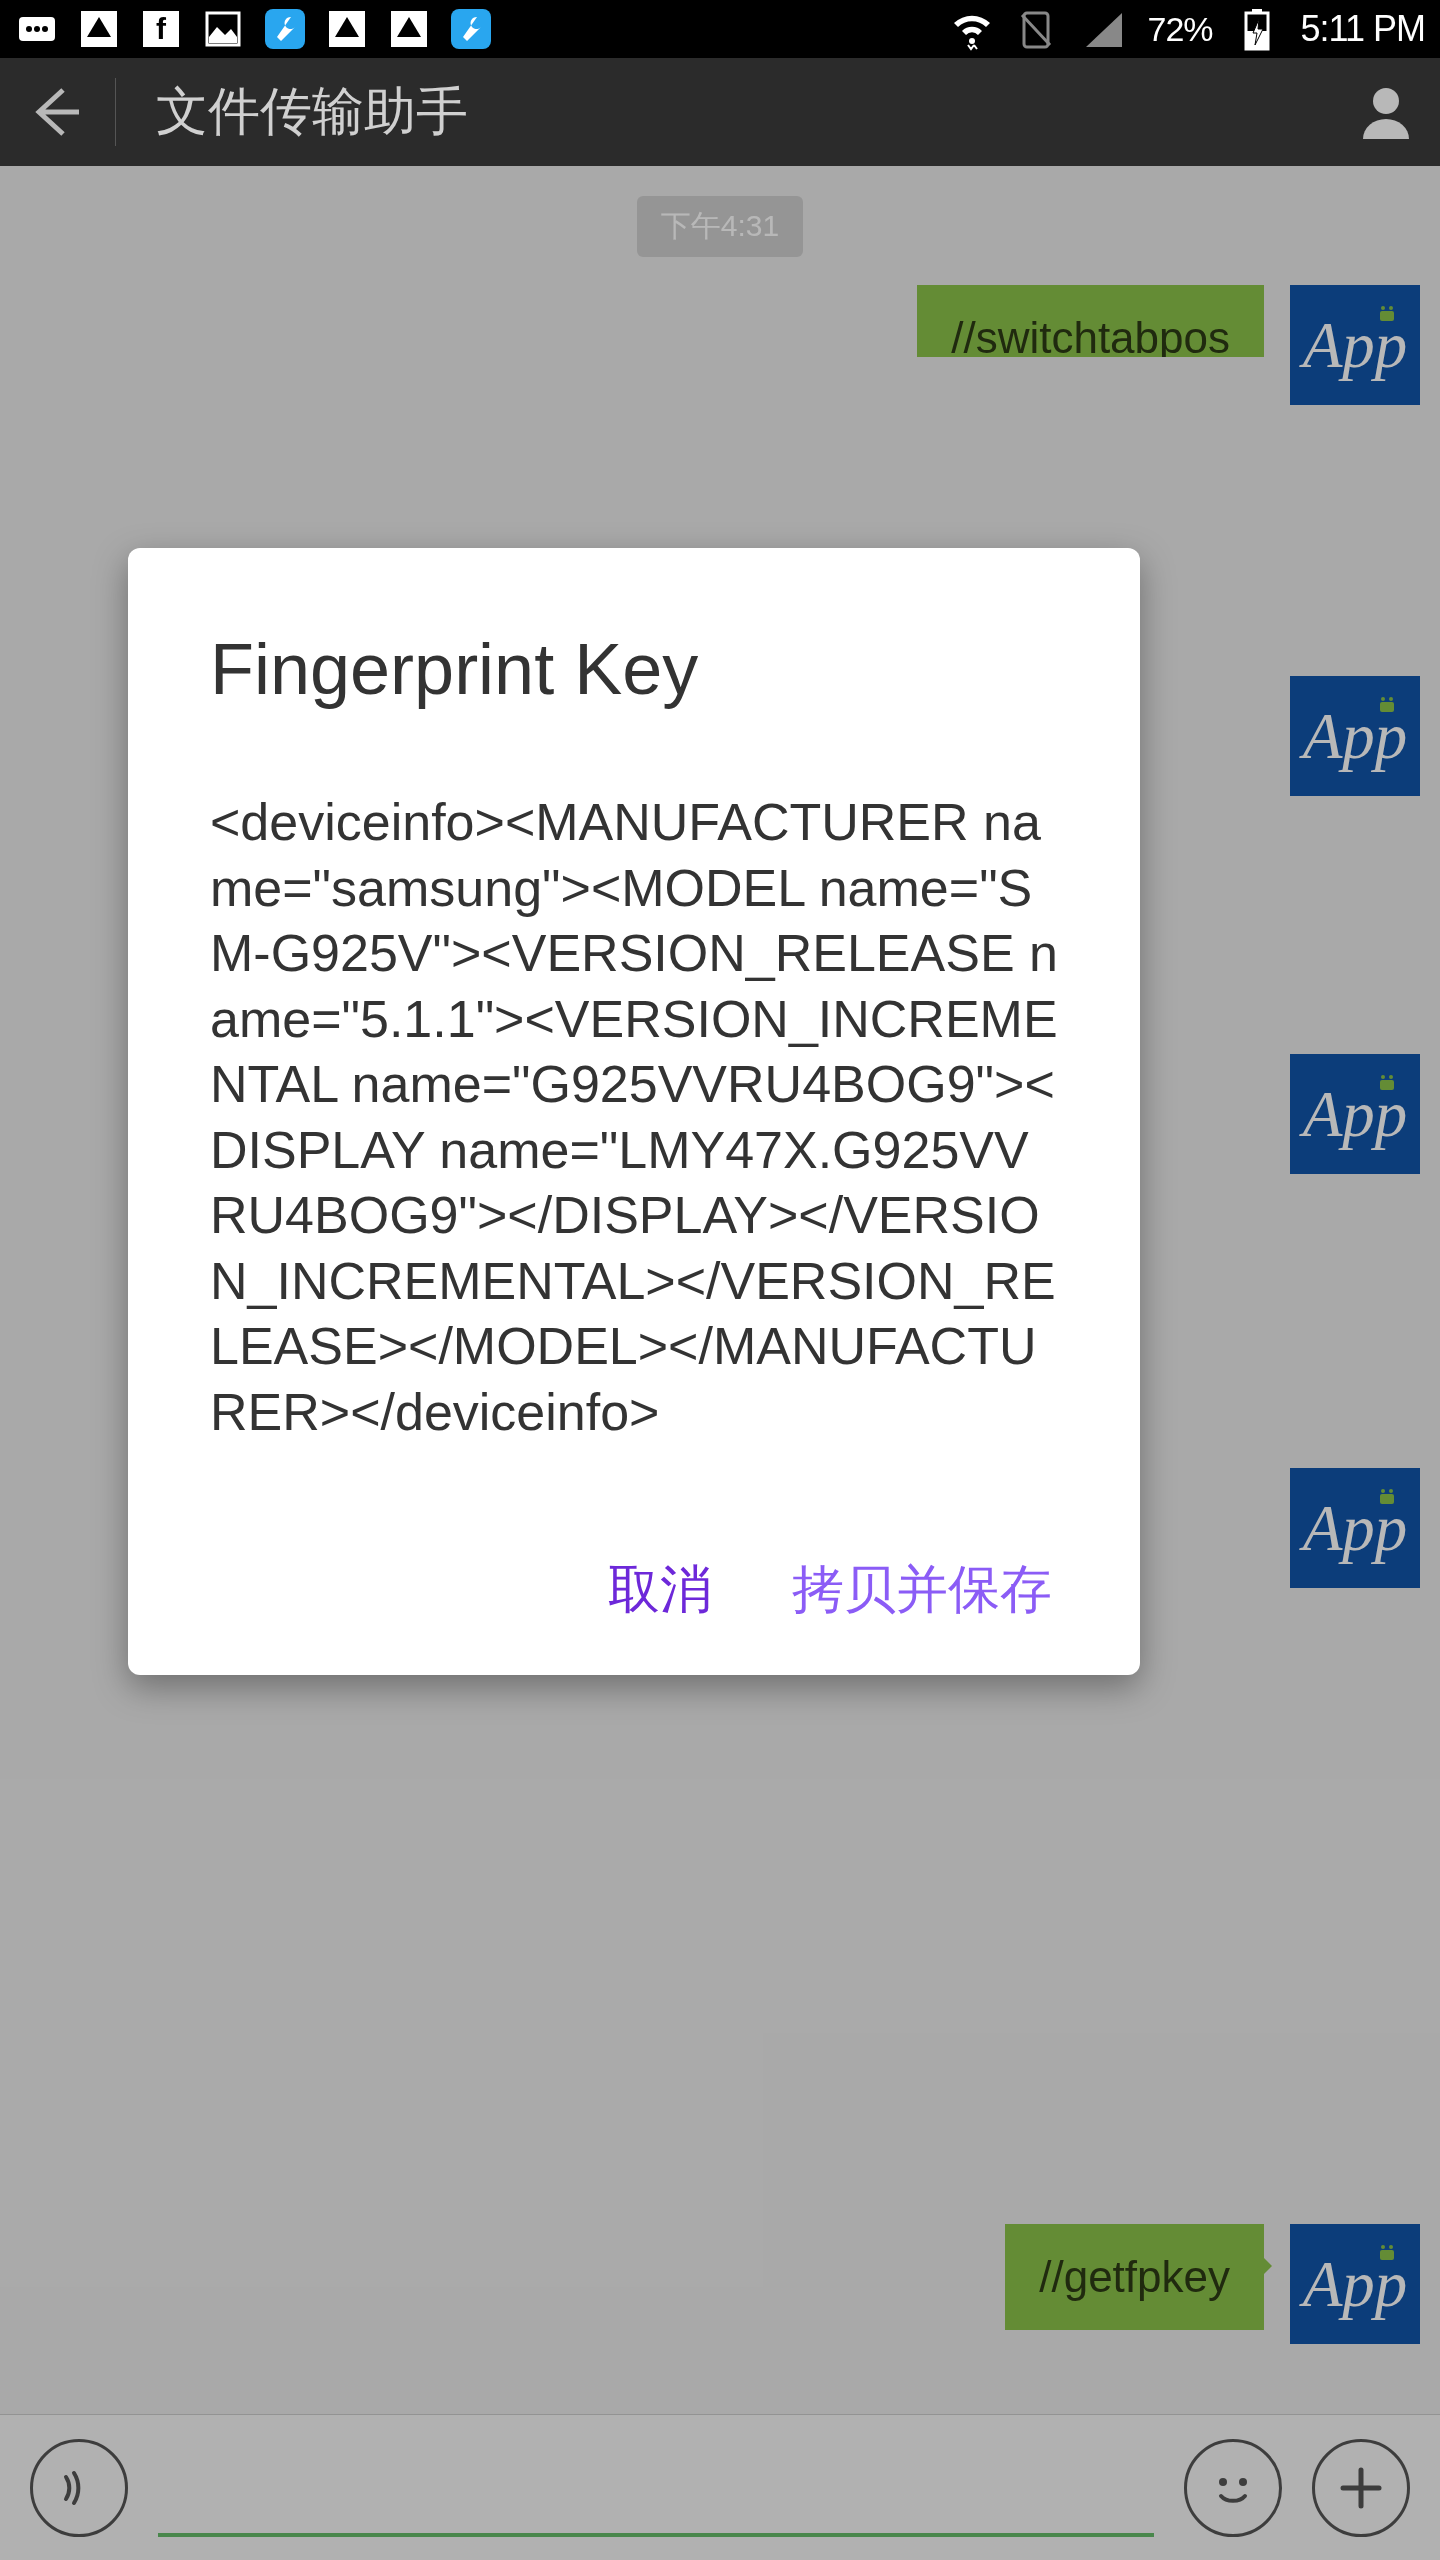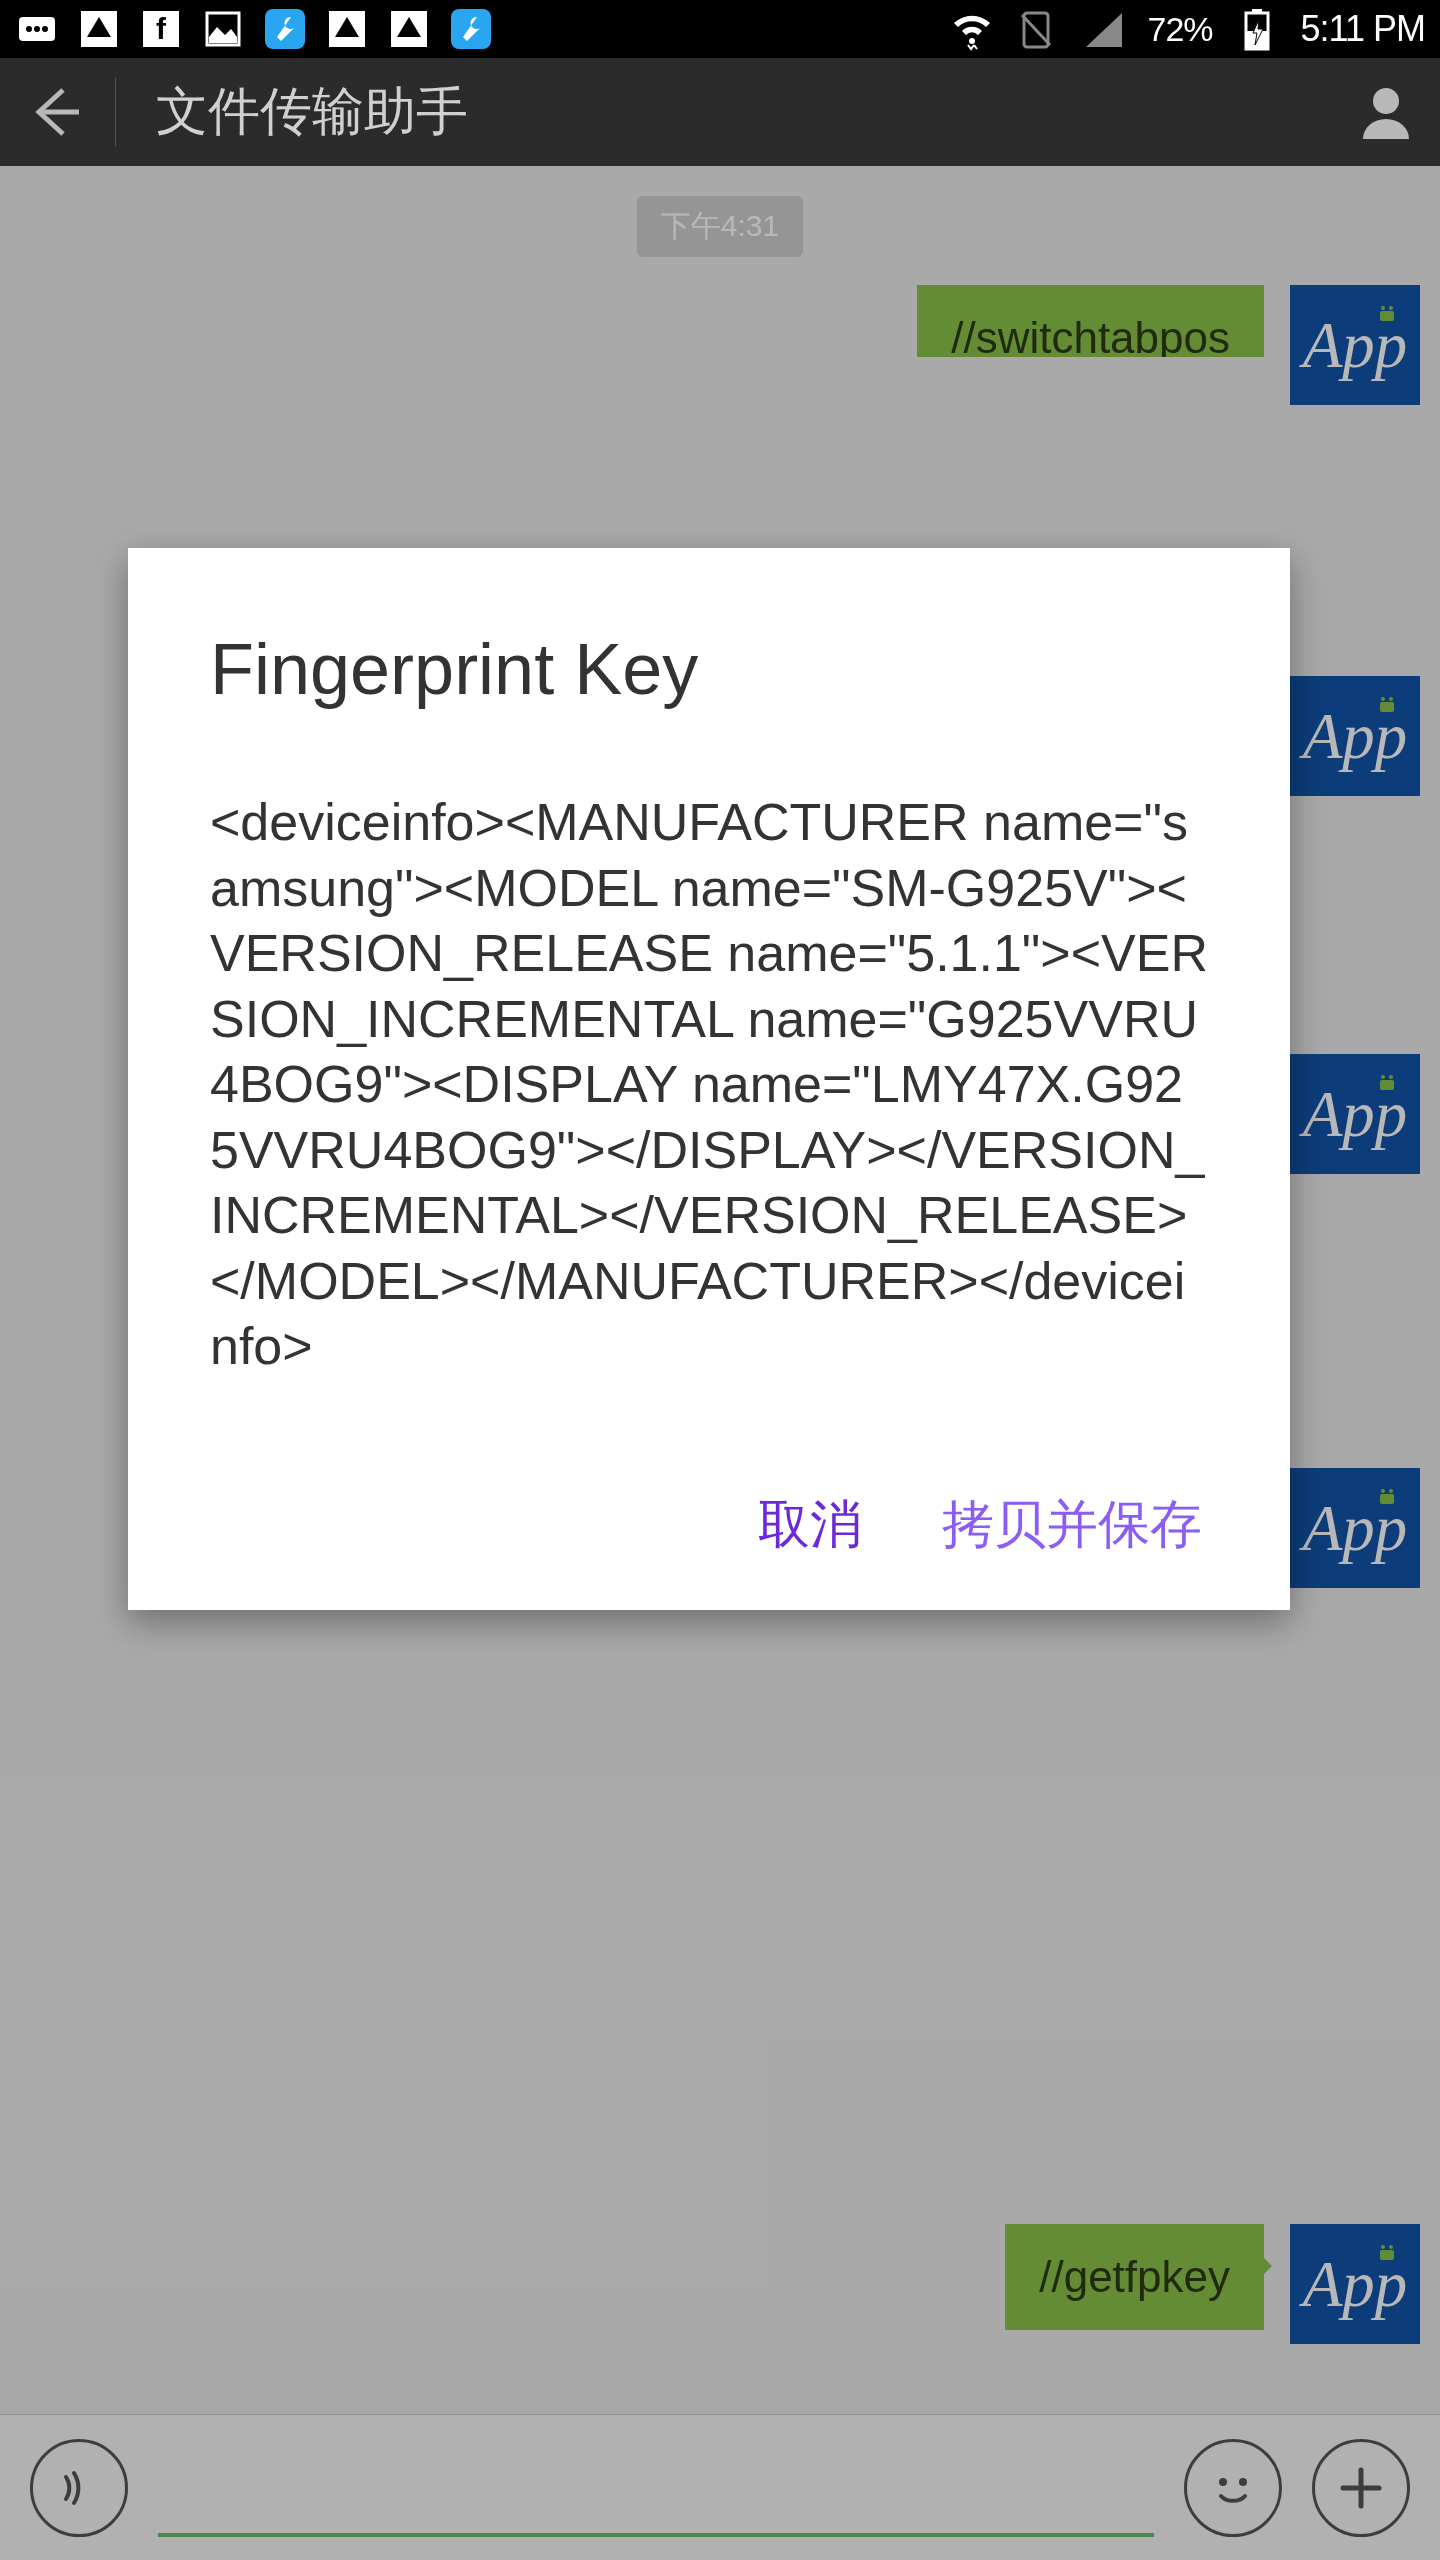--- a/index.html
+++ b/index.html
@@ -41,21 +41,21 @@
 
     
     .input-bar { height: 146px; background: #f5f5f5; border-top: 1px solid #ccc; display: flex; align-items: center; padding: 0 30px; gap: 30px; }
     .circ-btn { width: 98px; height: 98px; border: 3px solid #555; border-radius: 50%; display: flex; align-items: center; justify-content: center; }
     .text-input { flex: 1; height: 98px; border: none; border-bottom: 4px solid #66bb6a; background: transparent; font-size: 40px; outline: none; }
 
     
     .scrim { position: absolute; left: 0; top: 166px; right: 0; bottom: 0; background: rgba(0,0,0,0.28); }
 
     
-    .dialog { position: absolute; top: 548px; left: 128px; width: 1162px; background: #fff; border-radius: 0; box-shadow: 0 12px 34px rgba(0,0,0,.35); padding: 80px 82px 50px 82px; }
+    .dialog { position: absolute; top: 548px; left: 128px; width: 1012px; background: #fff; border-radius: 12px; box-shadow: 0 12px 34px rgba(0,0,0,.35); padding: 80px 82px 50px 82px; }
     .dialog-title { font-size: 72px; color: #333; font-weight: 400; margin-bottom: 80px; }
     .dialog-body { font-size: 52px; color: #333; line-height: 1.26; word-break: break-all; white-space: pre-wrap; }
     .dialog-actions { display: flex; justify-content: flex-end; gap: 80px; margin-top: 110px; padding-right: 6px; }
     .dlg-btn { font-size: 52px; background: none; border: none; cursor: pointer; }
     .dlg-cancel { color: #6d28d9; }
     .dlg-confirm { color: #8b5cf6; }
   </style>
 </head>
 <body>
 

